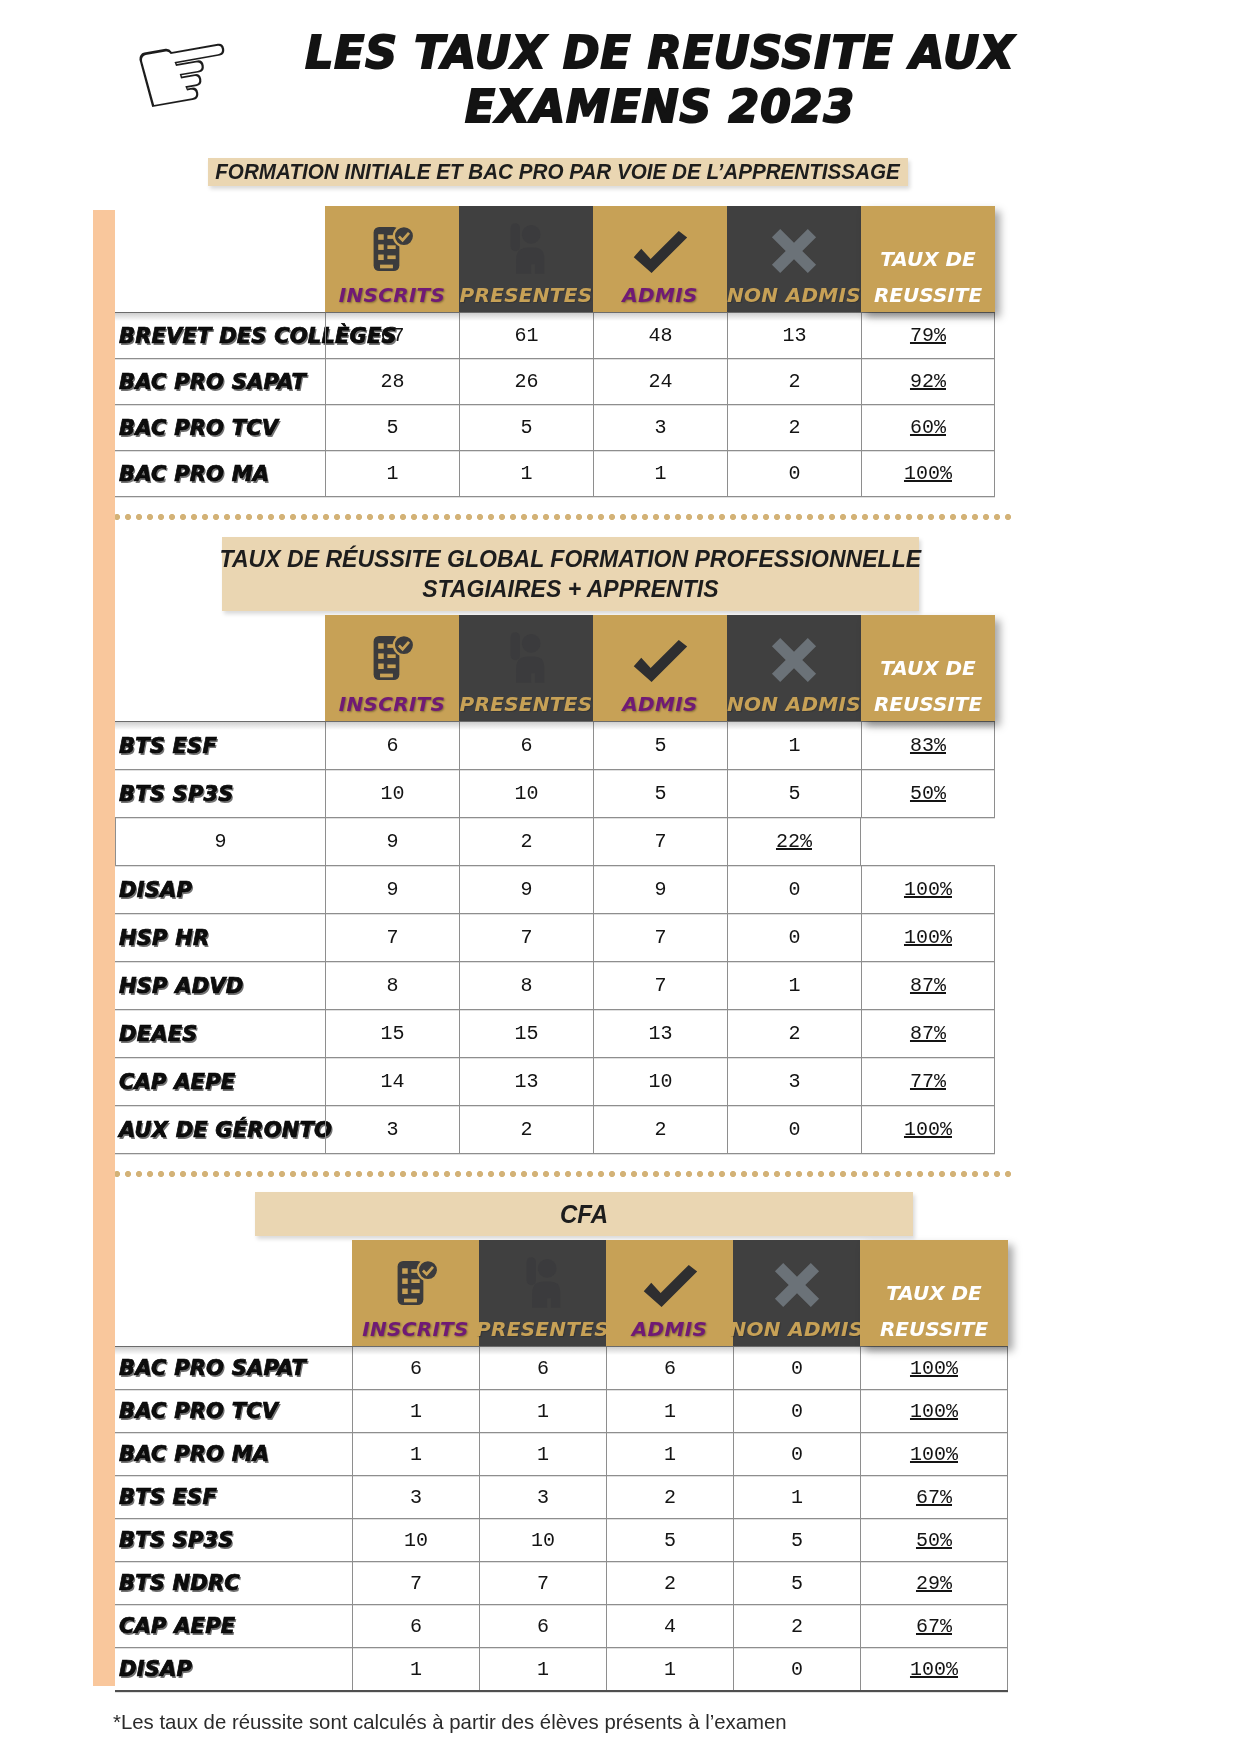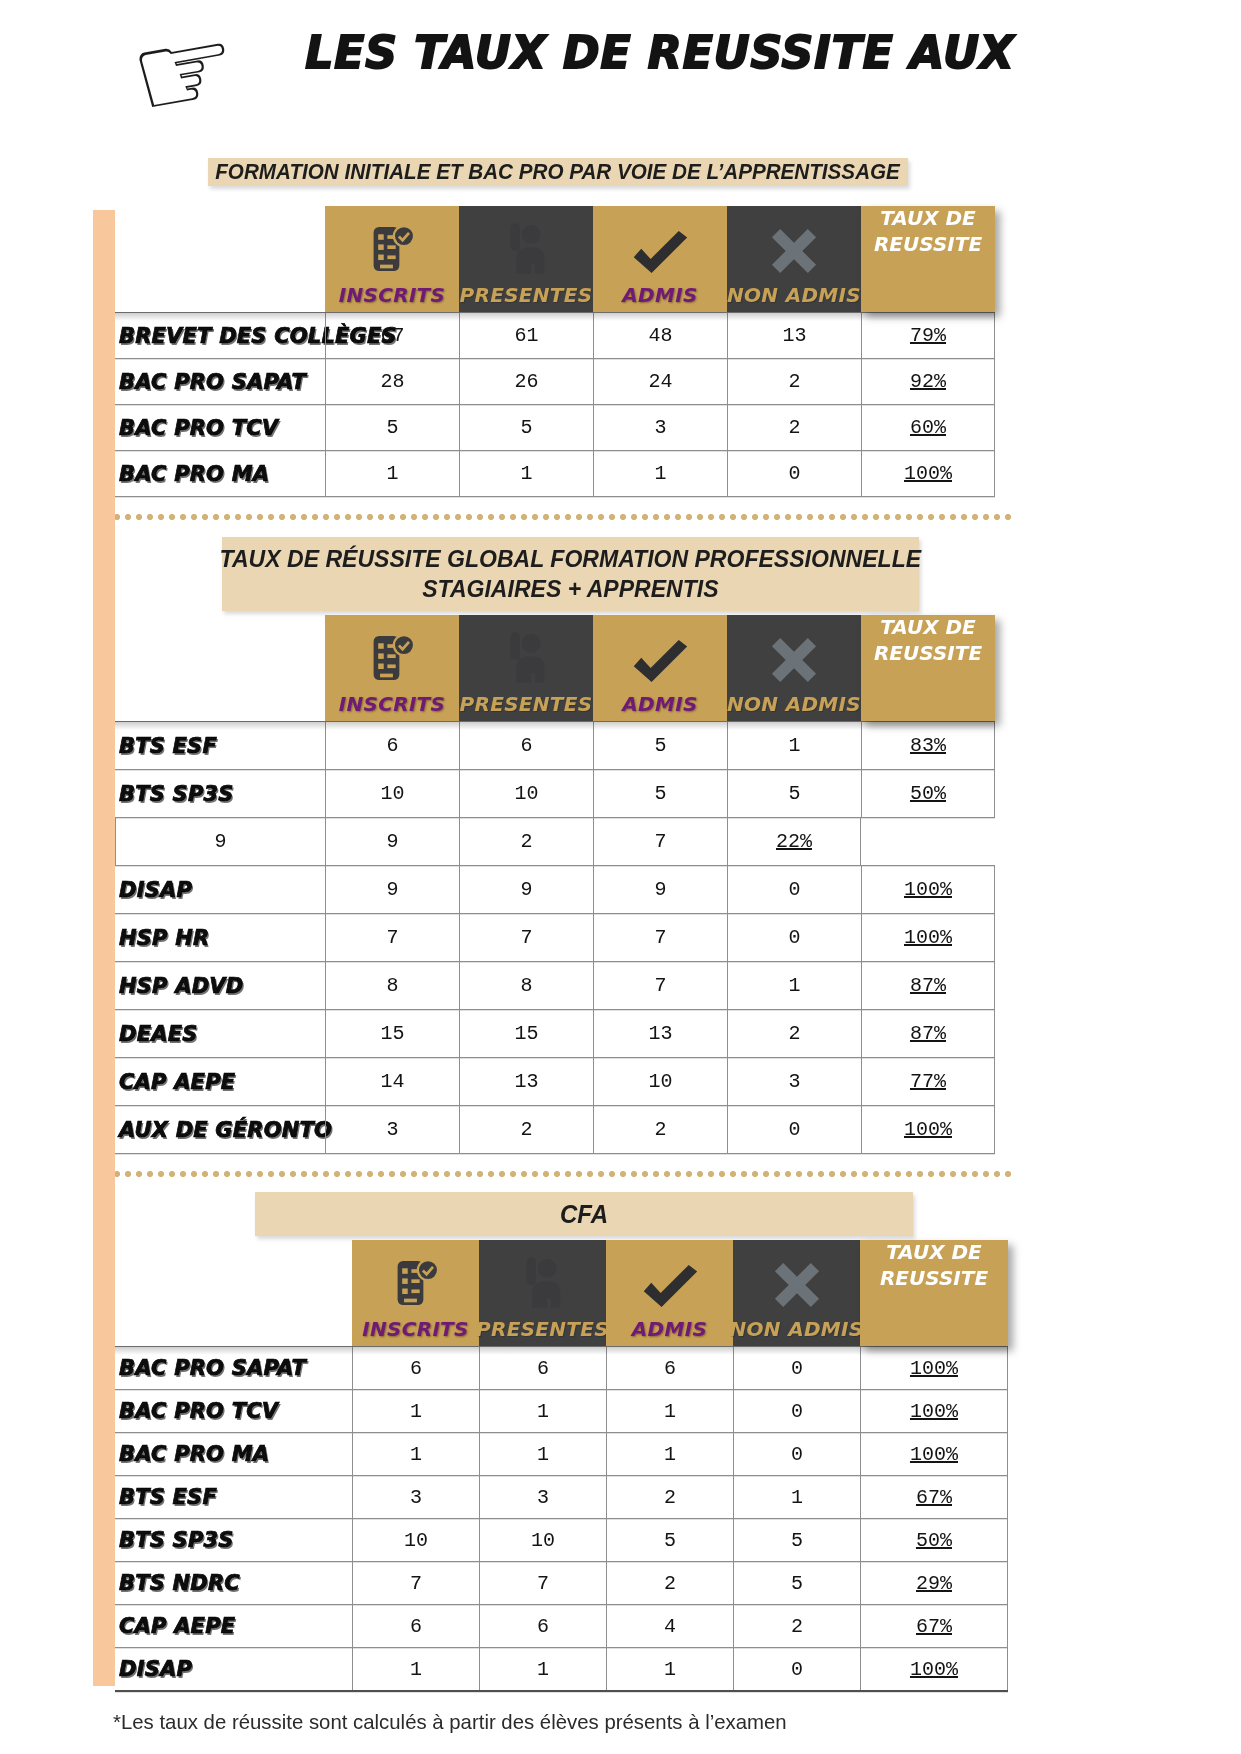--- a/index.html
+++ b/index.html
@@ -38,21 +38,21 @@
   .thead::after{content:"";position:absolute;left:0;right:0;top:100%;height:9px;z-index:2;pointer-events:none;
                 background:linear-gradient(to bottom,rgba(60,60,60,.28),rgba(60,60,60,0));}
   .hbox{display:flex;flex-direction:column;align-items:center;justify-content:flex-end;
         height:106px;padding-bottom:5px;box-sizing:border-box;}
   .goldbox{background:var(--gold);--box-bg:var(--gold);}
   .whitebox{background:#404040;--box-bg:#ffffff;}
   .hicon{margin-bottom:5px;display:block;}
   .hlabel{font-weight:bold;font-style:italic;font-size:20px;letter-spacing:.3px;white-space:nowrap;}
   .lab-white{color:#701a75;text-shadow:1px 1px 2px rgba(0,0,0,.35);}
   .lab-gold{color:var(--gold);text-shadow:1px 1px 1px rgba(0,0,0,.18);}
-  .tauxbox{justify-content:flex-start;gap:2px;box-shadow:5px 5px 8px rgba(0,0,0,.35);}
+  .tauxbox{justify-content:flex-end;gap:12px;box-shadow:5px 5px 8px rgba(0,0,0,.35);}
   .tline{color:#fff;font-weight:bold;font-style:italic;font-size:20px;line-height:24px;}
   .rows{border-top:1px solid #7c7c7c;}
   .row{display:grid;grid-template-columns:var(--cols);height:var(--rowh);
        border-bottom:1px solid var(--border);box-shadow:0 1px 0 rgba(0,0,0,.12);}
   .cell{border-left:1px solid var(--border);display:flex;align-items:center;justify-content:center;}
   .cell:last-child{border-right:1px solid var(--border);text-decoration:underline;}
   .labelcell{border-left:none;justify-content:flex-start;padding-left:4px;
              font-weight:bold;font-style:italic;font-size:21px;color:#0d0d0d;letter-spacing:.2px;
              -webkit-text-stroke:.7px #000;text-shadow:1.5px 1.5px 0 rgba(0,0,0,.55);white-space:nowrap;}
   .val{font-family:"Liberation Mono",monospace;font-size:20px;color:#141414;}
@@ -65,20 +65,21 @@
             transform:scaleX(.97);transform-origin:left;}
 </style>
 </head>
 <body>
 
 <div class="page" style="--gold: #C7A156; --tan: #EAD6B2; --peach: #F9C79C; --icon-dark: #3B3B3D; --x-gray: #6B7278; --dot: #D3B277;">
   <header class="hdr">
     <span class="hand">☞</span>
     <div class="title">
       <div class="t1">LES TAUX DE REUSSITE AUX</div>
+      <div class="t2">EXAMENS 2023</div>
     </div>
   </header>
 
   <main class="content">
     <div class="strip"></div>
     <section id="s0" class="sec s0">
         <div class="banner">
           <div class="banner-line">FORMATION INITIALE ET BAC PRO PAR VOIE DE L’APPRENTISSAGE</div>
         </div>
         <div class="tbl">

